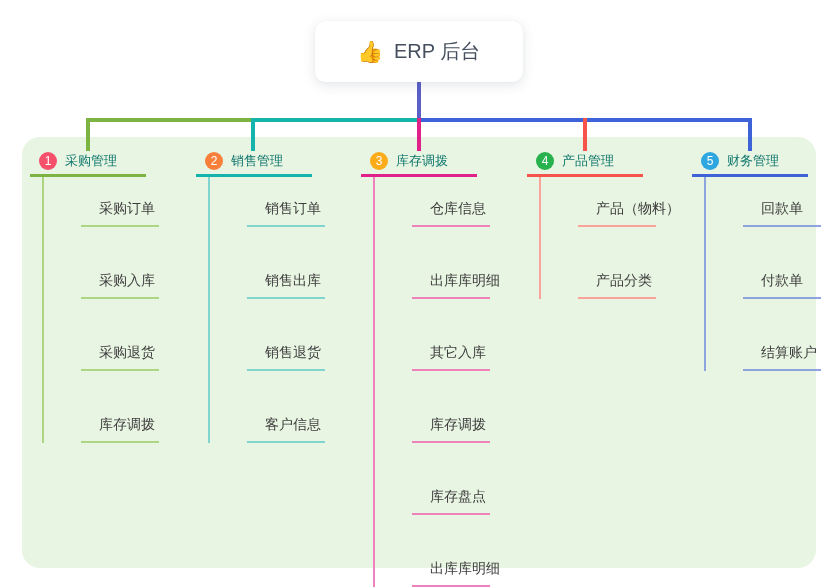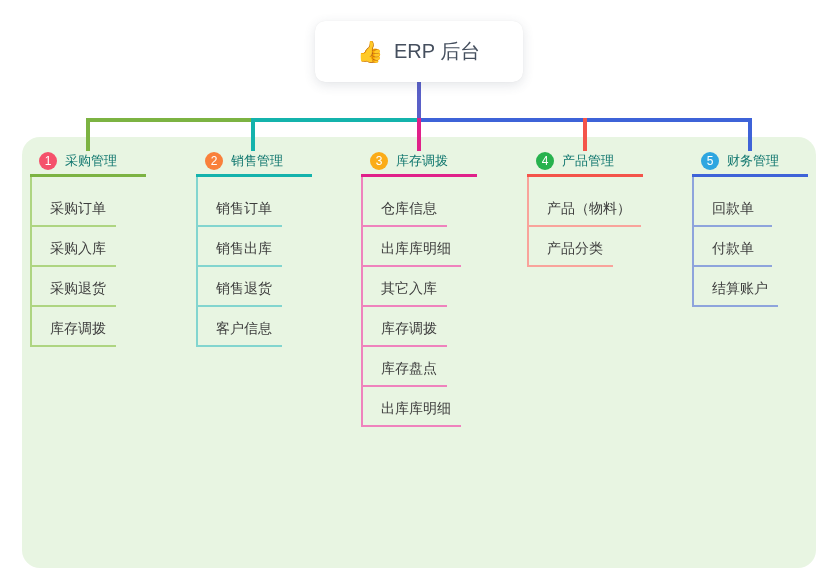--- a/index.html
+++ b/index.html
@@ -75,24 +75,26 @@
     text-align: center;
     display: inline-block;
   }
   .branch-label {
     font-size: 13px;
     font-weight: 400;
     color: #0f766e;
     white-space: nowrap;
   }
   .children {
+    margin-left: 12px;
     border-left: 2px solid var(--light);
+    padding-left: 37px;
   }
   .child {
-    height: 40px;
+    height: 72px;
     display: flex;
     align-items: flex-end;
     cursor: pointer;
   }
   .child:first-child { height: 50px; }
   .child-label {
     display: inline-block;
     white-space: nowrap;
     min-width: 78px;
     padding: 0 10px 7px 18px;

